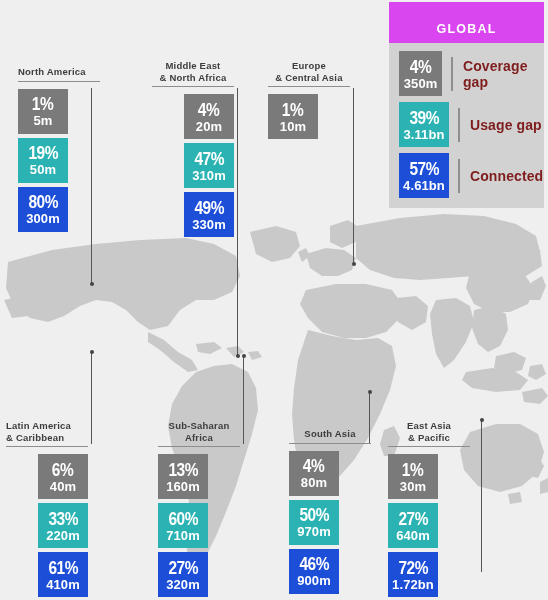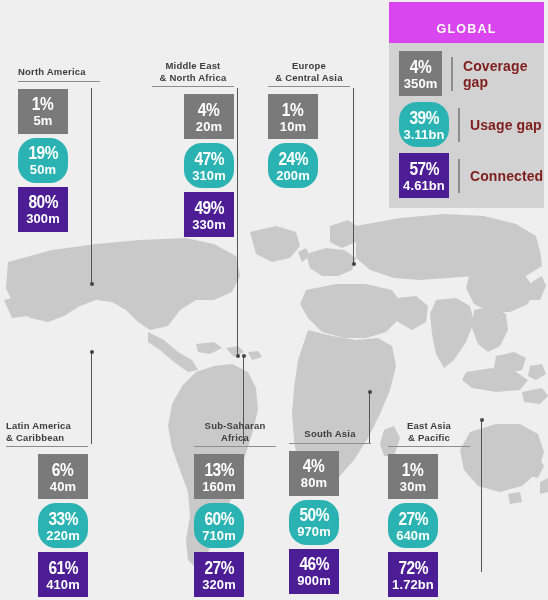--- a/index.html
+++ b/index.html
@@ -40,22 +40,22 @@
   .vbox .pct{
     font-size:18px;font-weight:bold;line-height:17px;
     letter-spacing:-.5px;
     transform:scaleX(.86);
   }
   .vbox .abs{
     font-size:13px;font-weight:bold;line-height:11px;
     margin-top:2px;letter-spacing:.1px;
   }
   .c-coverage{background:#7a7a7a;}
-  .c-usage{background:#2bb3b3;border-radius:18px;}
-  .c-connected{background:#4c1d95;}
+  .c-usage{background:#2bb3b3;}
+  .c-connected{background:#1d4ed8;}
 
   
   .leader{position:absolute;width:1px;background:#555555;}
   .leader .dot{
     position:absolute;left:-1.5px;bottom:-2px;
     width:4px;height:4px;border-radius:50%;background:#444444;
   }
   .leader.up .dot{bottom:auto;top:-2px;}
 
   
@@ -228,24 +228,20 @@
 
   <div class="region align-right" style="left:268px;top:60px;width:82px;">
     <div class="region-head">Europe
 &amp; Central Asia</div>
     <div class="region-rule"></div>
     <div class="boxes">
       <div class="vbox c-coverage">
         <span class="pct">1%</span>
         <span class="abs">10m</span>
       </div>
-      <div class="vbox c-usage">
-        <span class="pct">24%</span>
-        <span class="abs">200m</span>
-      </div>
     </div>
   </div>
 
   <div class="region align-left" style="left:6px;top:420px;width:82px;">
     <div class="region-head">Latin America
 &amp; Caribbean</div>
     <div class="region-rule"></div>
     <div class="boxes right">
       <div class="vbox c-coverage">
         <span class="pct">6%</span>
@@ -255,21 +251,21 @@
         <span class="pct">33%</span>
         <span class="abs">220m</span>
       </div>
       <div class="vbox c-connected">
         <span class="pct">61%</span>
         <span class="abs">410m</span>
       </div>
     </div>
   </div>
 
-  <div class="region align-right" style="left:158px;top:420px;width:82px;margin-left:36px;">
+  <div class="region align-right" style="left:158px;top:420px;width:82px;">
     <div class="region-head">Sub-Saharan
 Africa</div>
     <div class="region-rule"></div>
     <div class="boxes">
       <div class="vbox c-coverage">
         <span class="pct">13%</span>
         <span class="abs">160m</span>
       </div>
       <div class="vbox c-usage">
         <span class="pct">60%</span>

